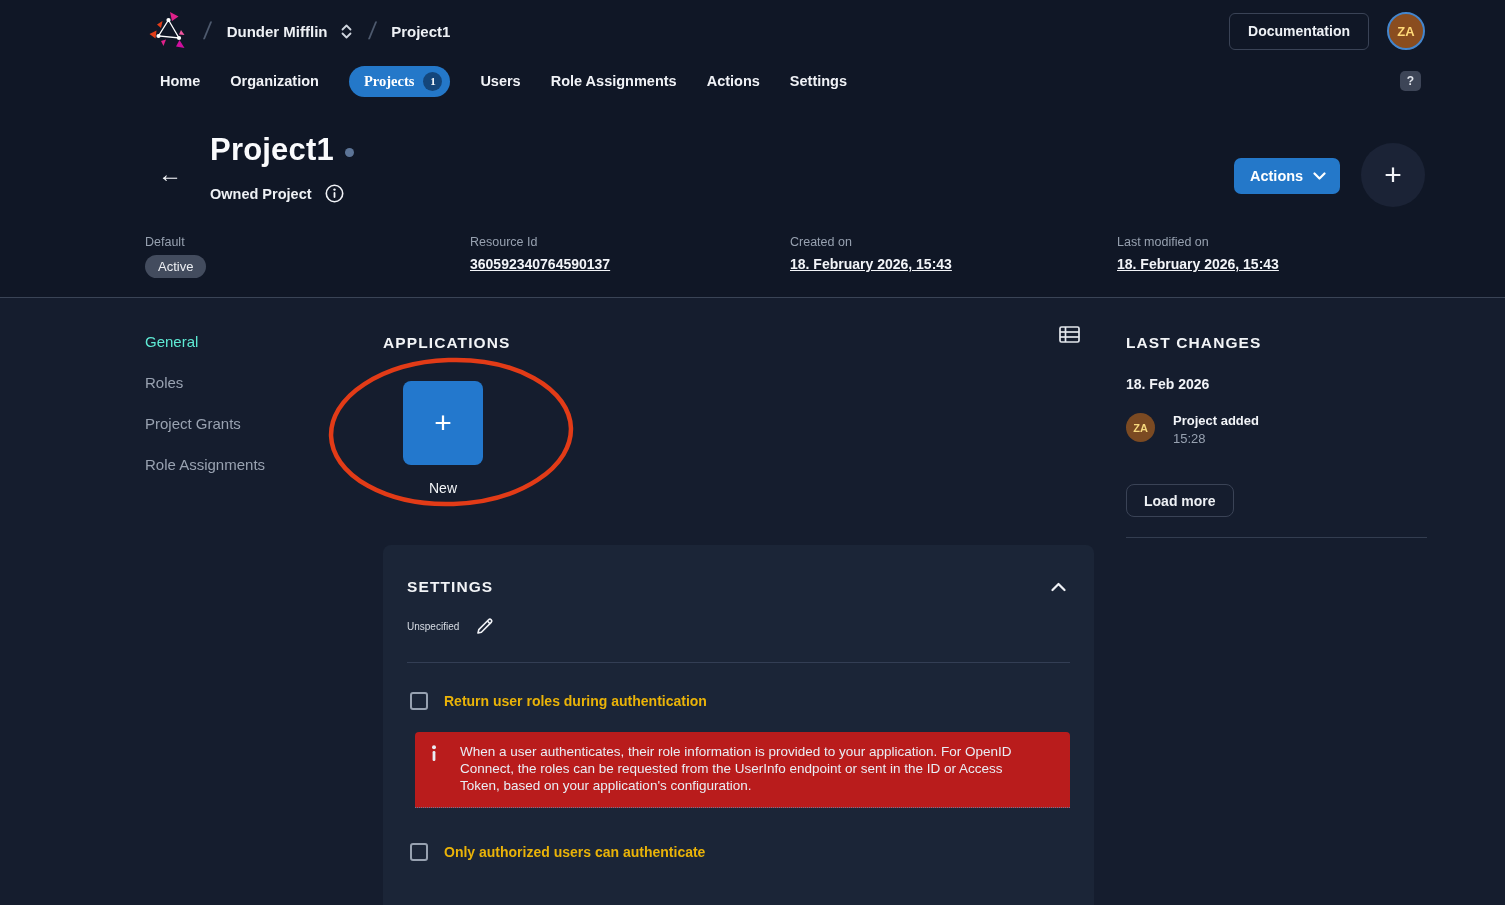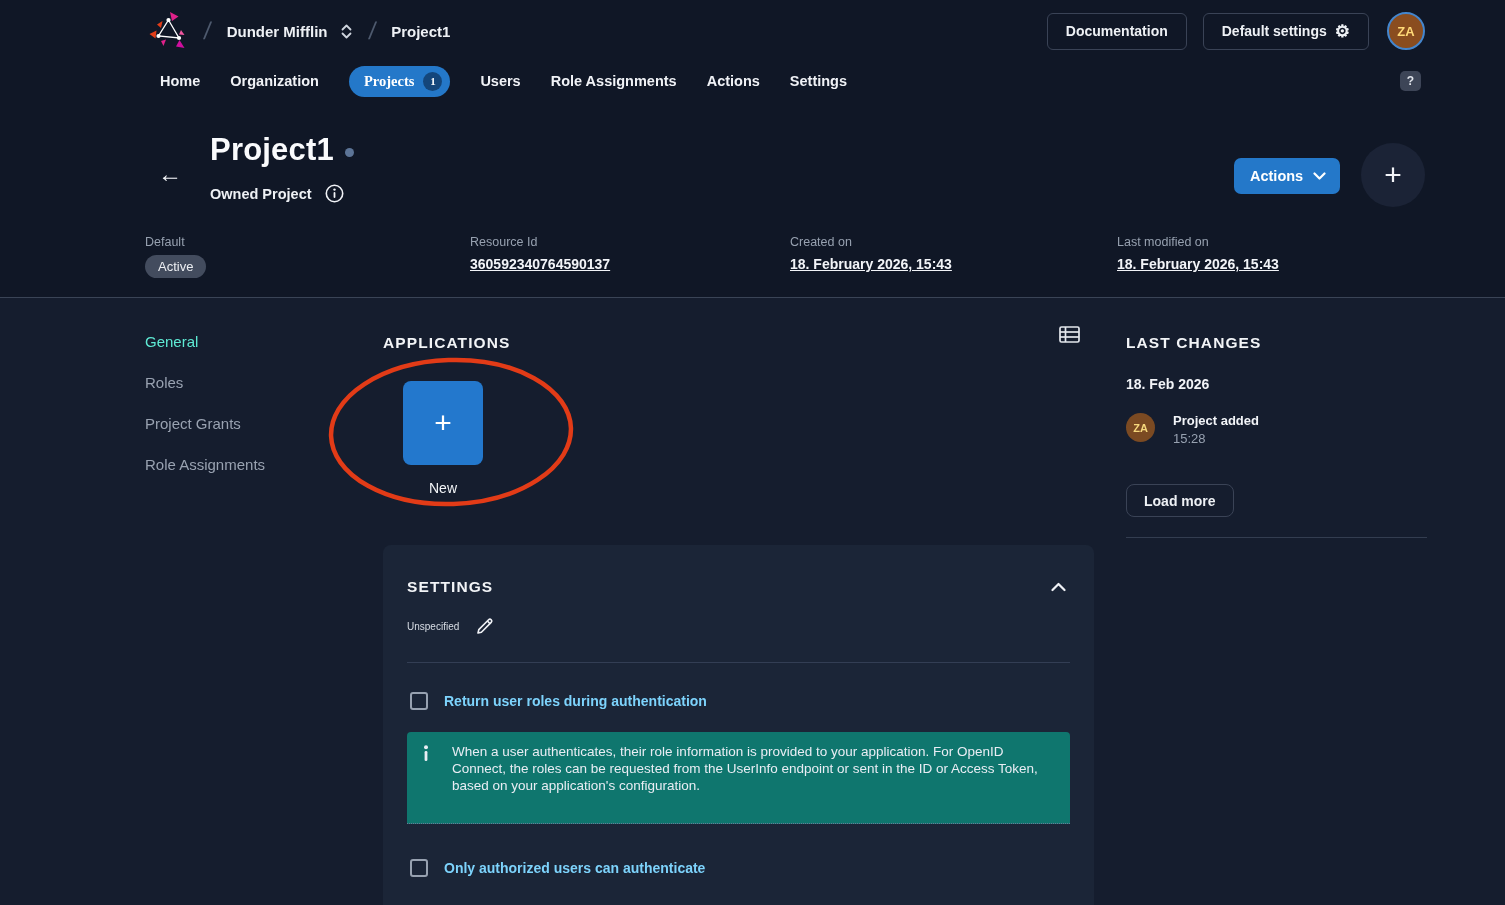--- a/index.html
+++ b/index.html
@@ -61,22 +61,22 @@
   .collapse-btn { cursor:pointer; display:inline-flex; padding:4px; }
   .branding-label { margin-top:36px; font-size:15px; font-weight:700; color:#f4f6f9; }
   .branding-value-row { margin-top:20px; display:flex; align-items:center; gap:16px; }
   .branding-value { font-size:10px; color:#d8dde5; }
   .pencil-btn { cursor:pointer; display:inline-flex; }
   .card-divider { margin-top:26px; border-top:1px solid #333e54; }
   .check-row { display:flex; align-items:center; gap:16px; margin-left:3px; }
   .check-row.first { margin-top:29px; }
   .check-row.second { margin-top:35px; }
   .checkbox { width:18px; height:18px; border:2px solid #97a1b0; border-radius:3px; background:transparent; cursor:pointer; flex:none; }
-  .check-label { font-size:14px; font-weight:700; color:#7dd3fc; cursor:pointer; }
-  .info-box { position:relative; margin-top:22px; margin-left:0; background:#0f766e; border-radius:4px 4px 0 0; border-bottom:1px dotted #6b7896; padding:11px 26px 29px 45px; }
+  .check-label { font-size:14px; font-weight:700; color:#eab308; cursor:pointer; }
+  .info-box { position:relative; margin-top:22px; margin-left:8px; background:#b91c1c; border-radius:4px 4px 0 0; border-bottom:1px dotted #6b7896; padding:11px 26px 13px 45px; }
   .info-box .info-glyph { position:absolute; left:15px; top:13px; }
   .info-text { font-size:13.5px; line-height:17px; color:#e9edf4; }
 
   .lc-heading { position:absolute; left:1126px; top:334px; }
   .lc-date { position:absolute; left:1126px; top:376px; font-size:14px; font-weight:700; color:#f2f4f8; }
   .lc-event { position:absolute; left:1126px; top:413px; display:flex; gap:18px; }
   .avatar-sm { width:29px; height:29px; border-radius:50%; background:#7b4a22; color:#f6d77c; font-size:11px; font-weight:700; display:flex; align-items:center; justify-content:center; flex:none; }
   .lc-event-title { font-size:13px; font-weight:700; color:#f2f4f8; }
   .lc-event-time { margin-top:3px; font-size:13px; color:#97a1b0; }
   .load-more { position:absolute; left:1126px; top:484px; height:33px; padding:0 17px; border:1px solid #3a4356; border-radius:8px; background:transparent; color:#eef1f5; font-size:14px; font-weight:700; font-family:inherit; cursor:pointer; }
@@ -111,24 +111,20 @@
           <path d="M2.5 7.5 L6.5 3.5 L10.5 7.5" fill="none" stroke="#cfd5de" stroke-width="1.8" stroke-linecap="round" stroke-linejoin="round"></path>
           <path d="M2.5 11.5 L6.5 15.5 L10.5 11.5" fill="none" stroke="#cfd5de" stroke-width="1.8" stroke-linecap="round" stroke-linejoin="round"></path>
         </svg>
       </span>
       <span class="crumb-slash">/</span>
       <span class="crumb-project">Project1</span>
       <span class="topbar-spacer"></span>
       <button class="outline-btn">
         <span>Documentation</span>
       </button>
-      <button class="outline-btn">
-        <span>Default settings</span>
-        <span class="gear">⚙</span>
-      </button>
       <div class="avatar-lg">ZA</div>
     </div>
 
     <div class="tabrow">
       <span class="tab">Home</span>
       <span class="tab">Organization</span>
       <span class="tab-pill">
         <span class="tab-label">Projects</span>
         <span class="tab-badge">1</span>
       </span>

